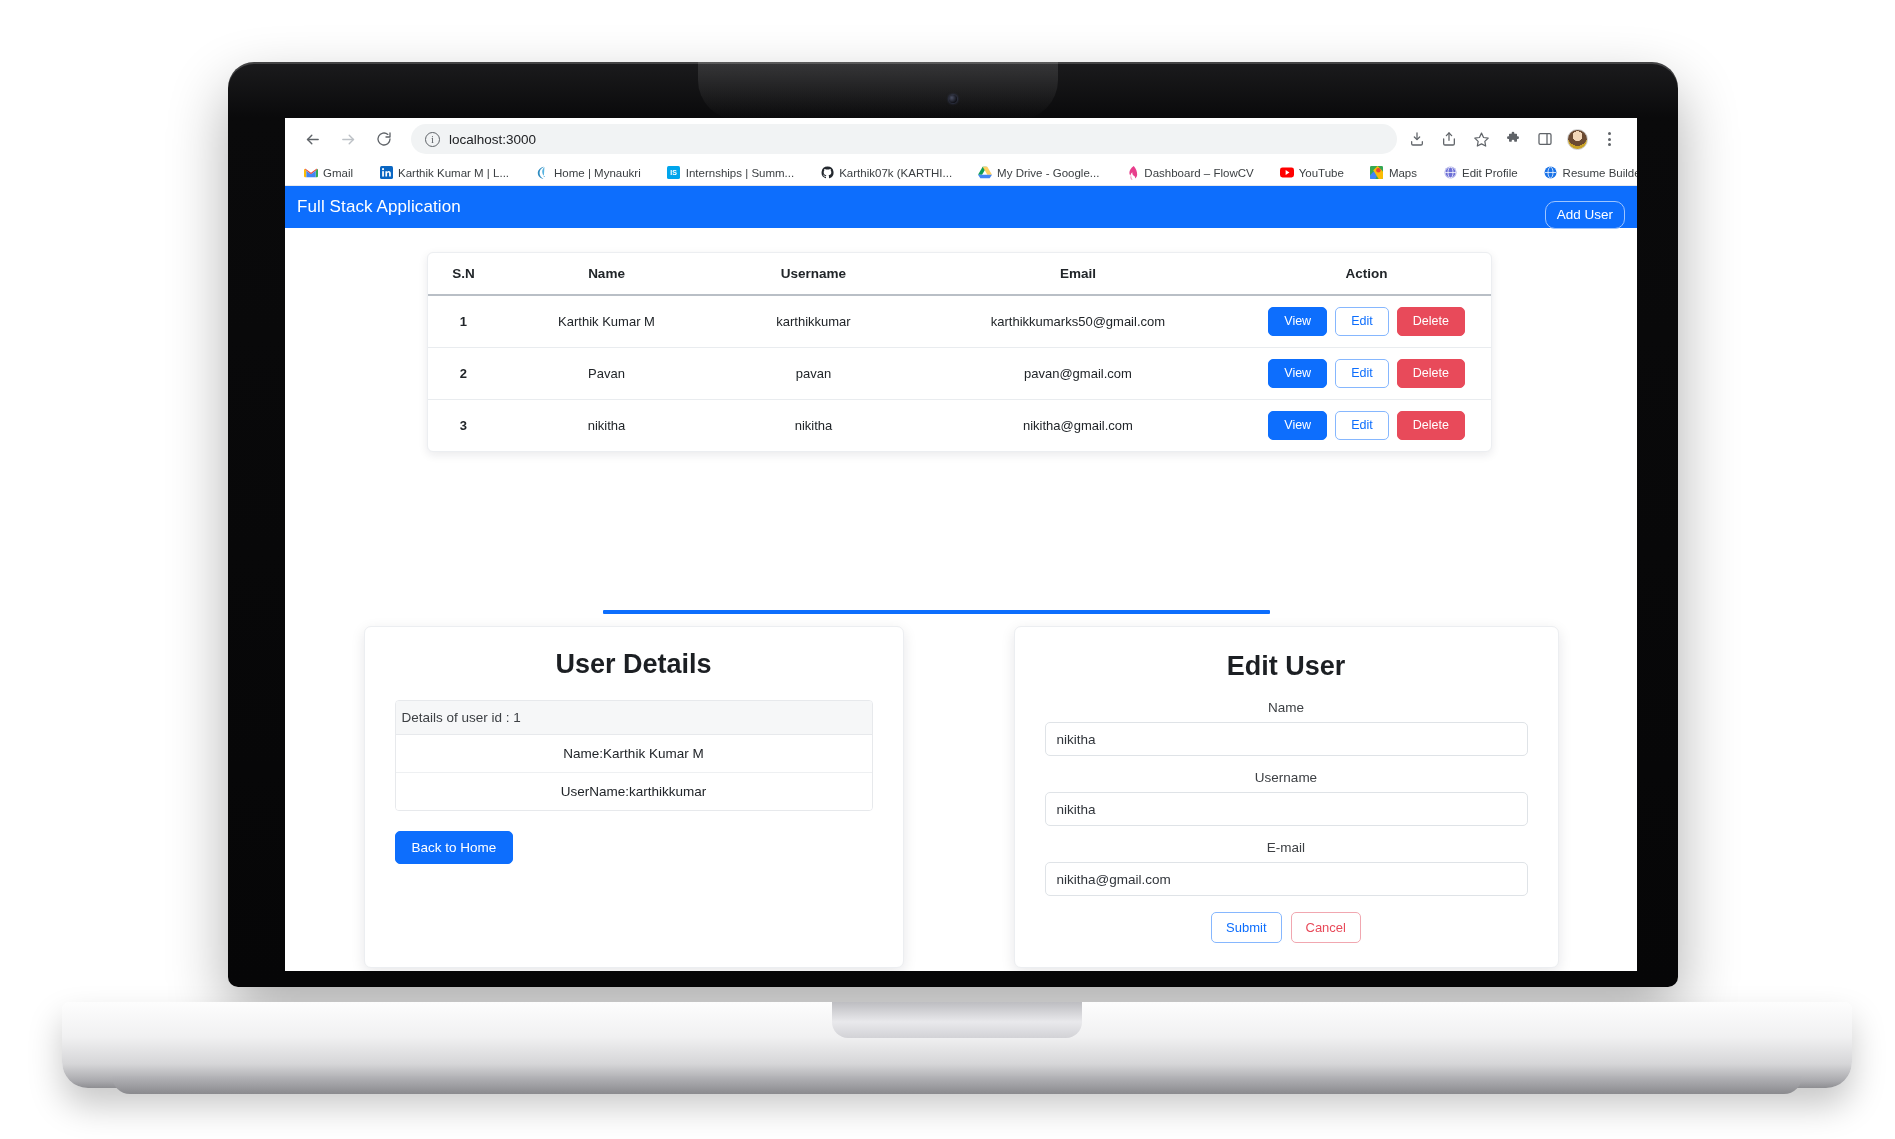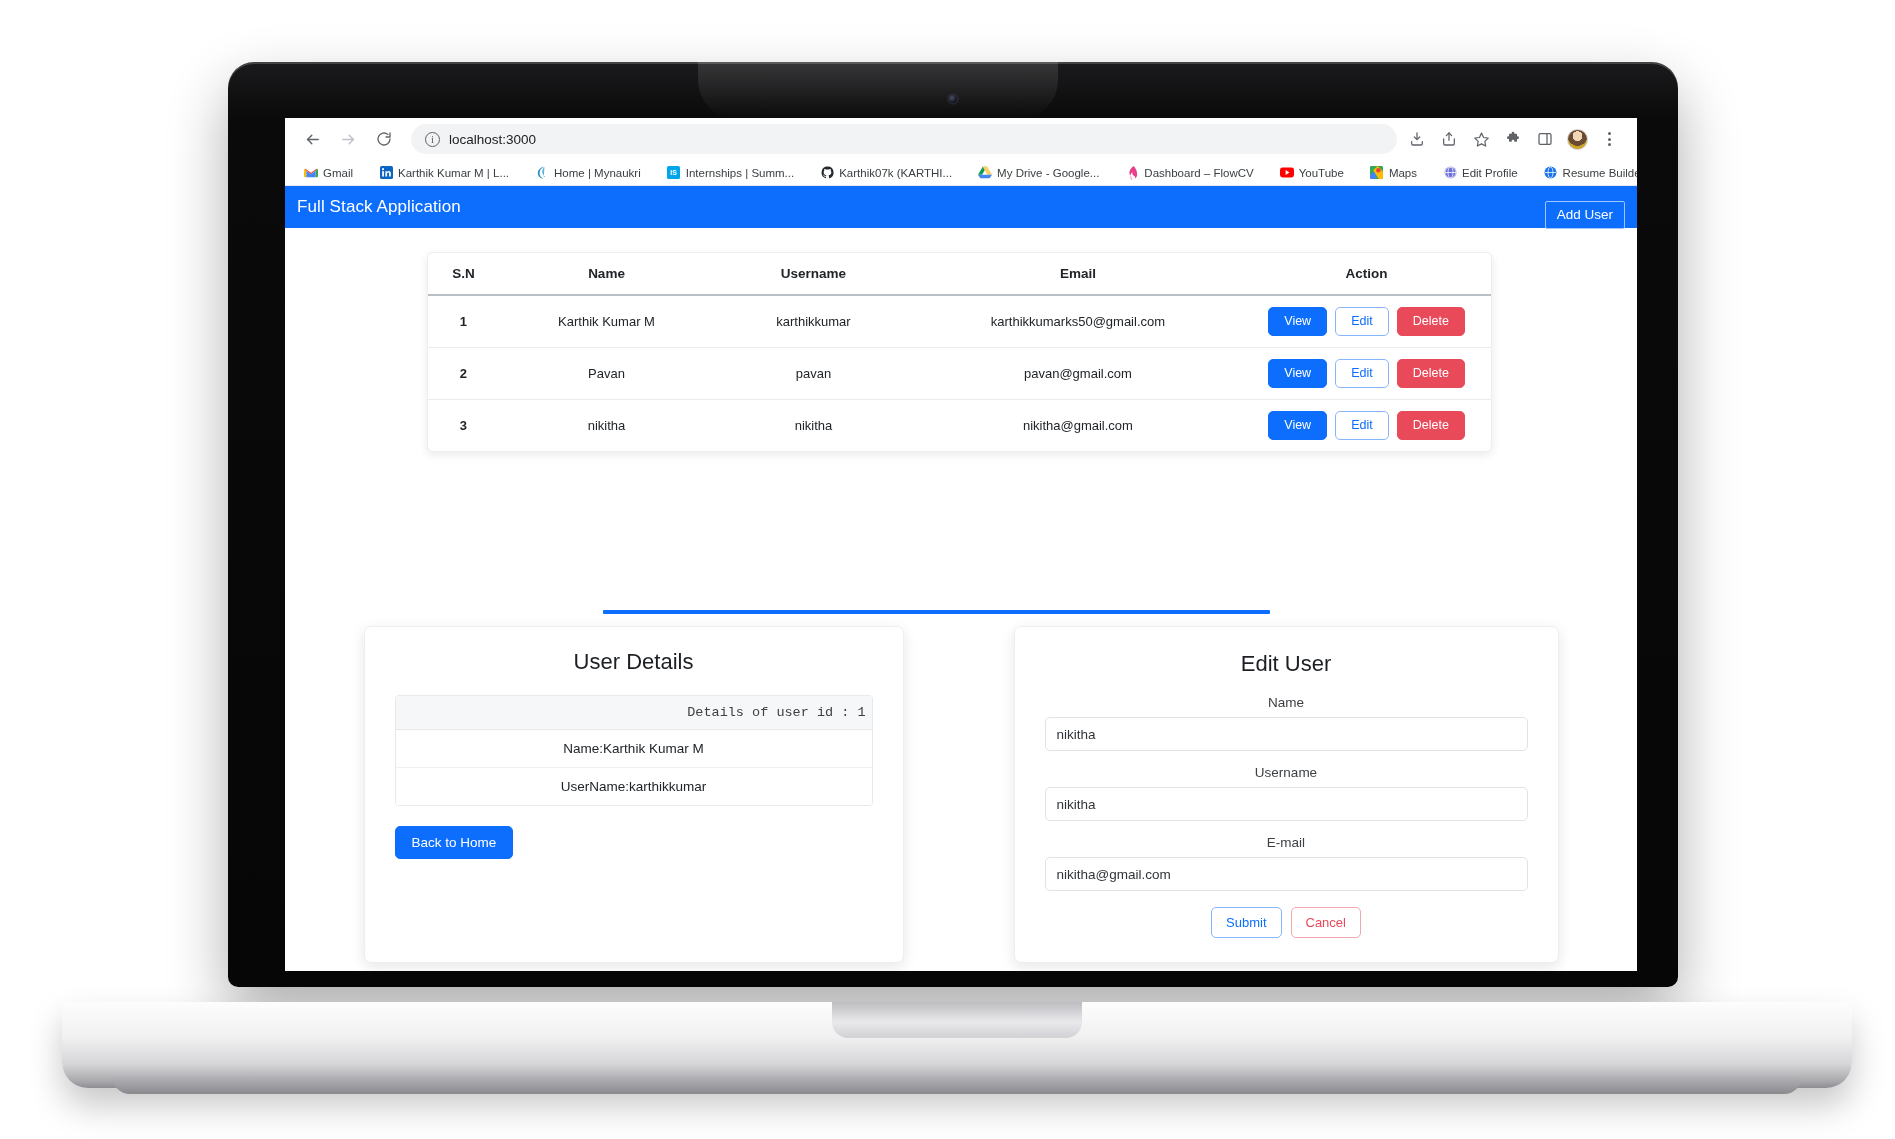--- a/index.html
+++ b/index.html
@@ -109,21 +109,21 @@
   
   .app-viewport { height:785px; background:#ffffff; position:relative; overflow:hidden; }
 
   .navbar {
     height:42px; background:#0d6efd; display:flex; align-items:center;
     justify-content:space-between; padding:0 12px;
   }
   .navbar-brand { color:#fff; font-size:17px; letter-spacing:0.1px; }
   .btn-addUser {
     background:#0d6efd; color:#fff; border:1px solid #9ec5fe;
-    border-radius:2px; font-size:13.5px; padding:6px 11px; line-height:1;margin-top:16px;
+    border-radius:10px; font-size:13.5px; padding:6px 11px; line-height:1;margin-top:16px;
   }
 
   .app-body { padding: 12px 4px 0 0; }
 
   
   .table-wrap {
     width:1065px; margin:12px auto 0 auto; background:#fff;
     border:1px solid #eceef1; border-radius:6px;
     box-shadow: 0 3px 10px rgba(20,20,40,0.09);
     overflow:hidden;
@@ -158,28 +158,28 @@
     position:absolute; left:0; top:440px; width:100%;
     display:flex; justify-content:center; gap:110px; padding:0 70px;
   }
   .card {
     background:#fff; border:1px solid #eceef1; border-radius:7px;
     box-shadow: 0 4px 14px rgba(20,20,40,0.10);
   }
   .card-details { width:540px; padding:22px 30px 26px 30px; }
   .card-edit { width:545px; padding:24px 30px 24px 30px; }
 
-  .card-title { text-align:center; font-size:22px; font-weight:normal; color:#1c1f23; }
+  .card-title { text-align:center; font-size:27px; font-weight:bold; color:#1c1f23; }
   .card-details .card-title { margin-bottom:20px; }
   .card-edit .card-title { margin-bottom:18px; }
 
   .detail-table { border:1px solid #e7e9ec; border-radius:4px; overflow:hidden; }
   .detail-head {
-    background:#f6f7f8; text-align:right; font-size:13.5px; color:#3d4044;
-    padding:9px 6px; border-bottom:1px solid #e7e9ec;font-family:Liberation Mono, monospace;
+    background:#f6f7f8; text-align:left; font-size:13.5px; color:#3d4044;
+    padding:9px 6px; border-bottom:1px solid #e7e9ec;
   }
   .detail-row {
     text-align:center; font-size:13.5px; color:#212529; padding:11px 6px;
     border-bottom:1px solid #eef0f2; background:#fff;
   }
   .detail-row:last-child { border-bottom:none; }
   .detail-row b { font-weight:normal;text-align:right; }
 
   .back-home-wrap { display:flex; justify-content:flex-start; margin-top:20px; }
   .btn-back { background:#0d6efd; color:#fff; border:1px solid #0d6efd; border-radius:5px; font-size:13.5px; padding:8px 16px; }

